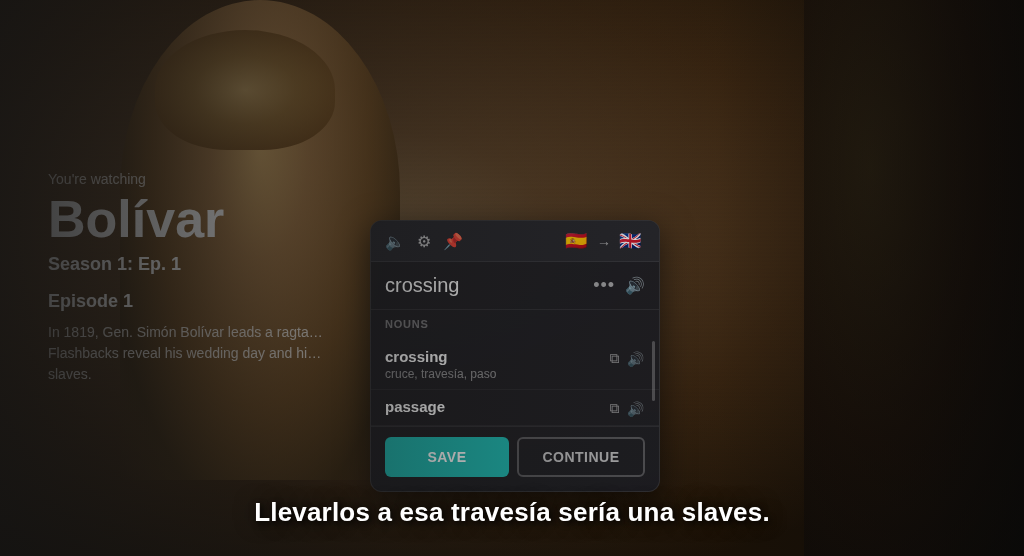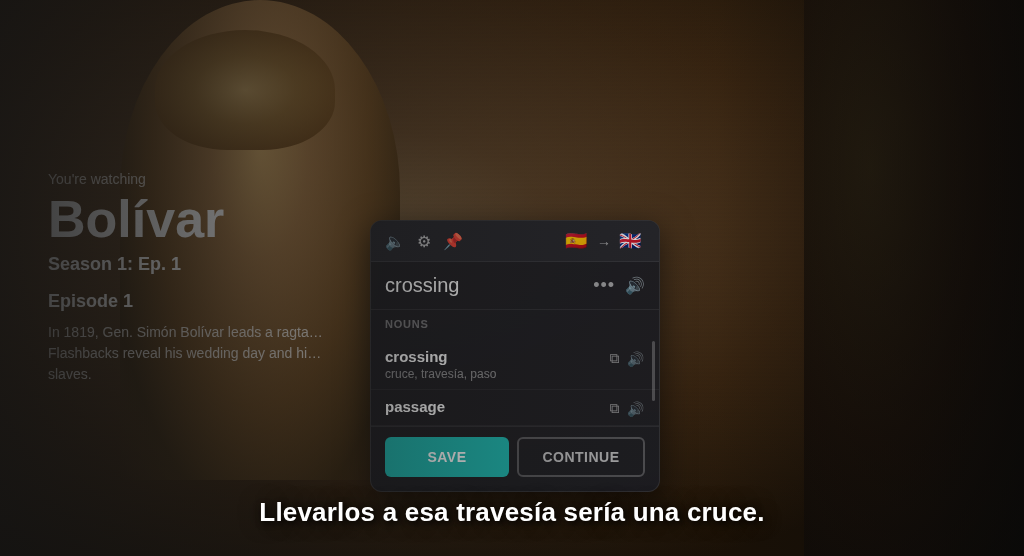--- a/index.html
+++ b/index.html
@@ -400,14 +400,14 @@
 
   <div class="dict-scrollbar"></div>
 
   <div class="dict-buttons">
     <button class="btn-save">SAVE</button>
     <button class="btn-continue">CONTINUE</button>
   </div>
 </div>
 
 <div class="subtitle-bar">
-  <span class="subtitle-text">Llevarlos a esa travesía sería una cruce.</span>
+  <span class="subtitle-text">Llevarlos a esa travesía sería una slaves.</span>
 </div>
 
 </body></html>

